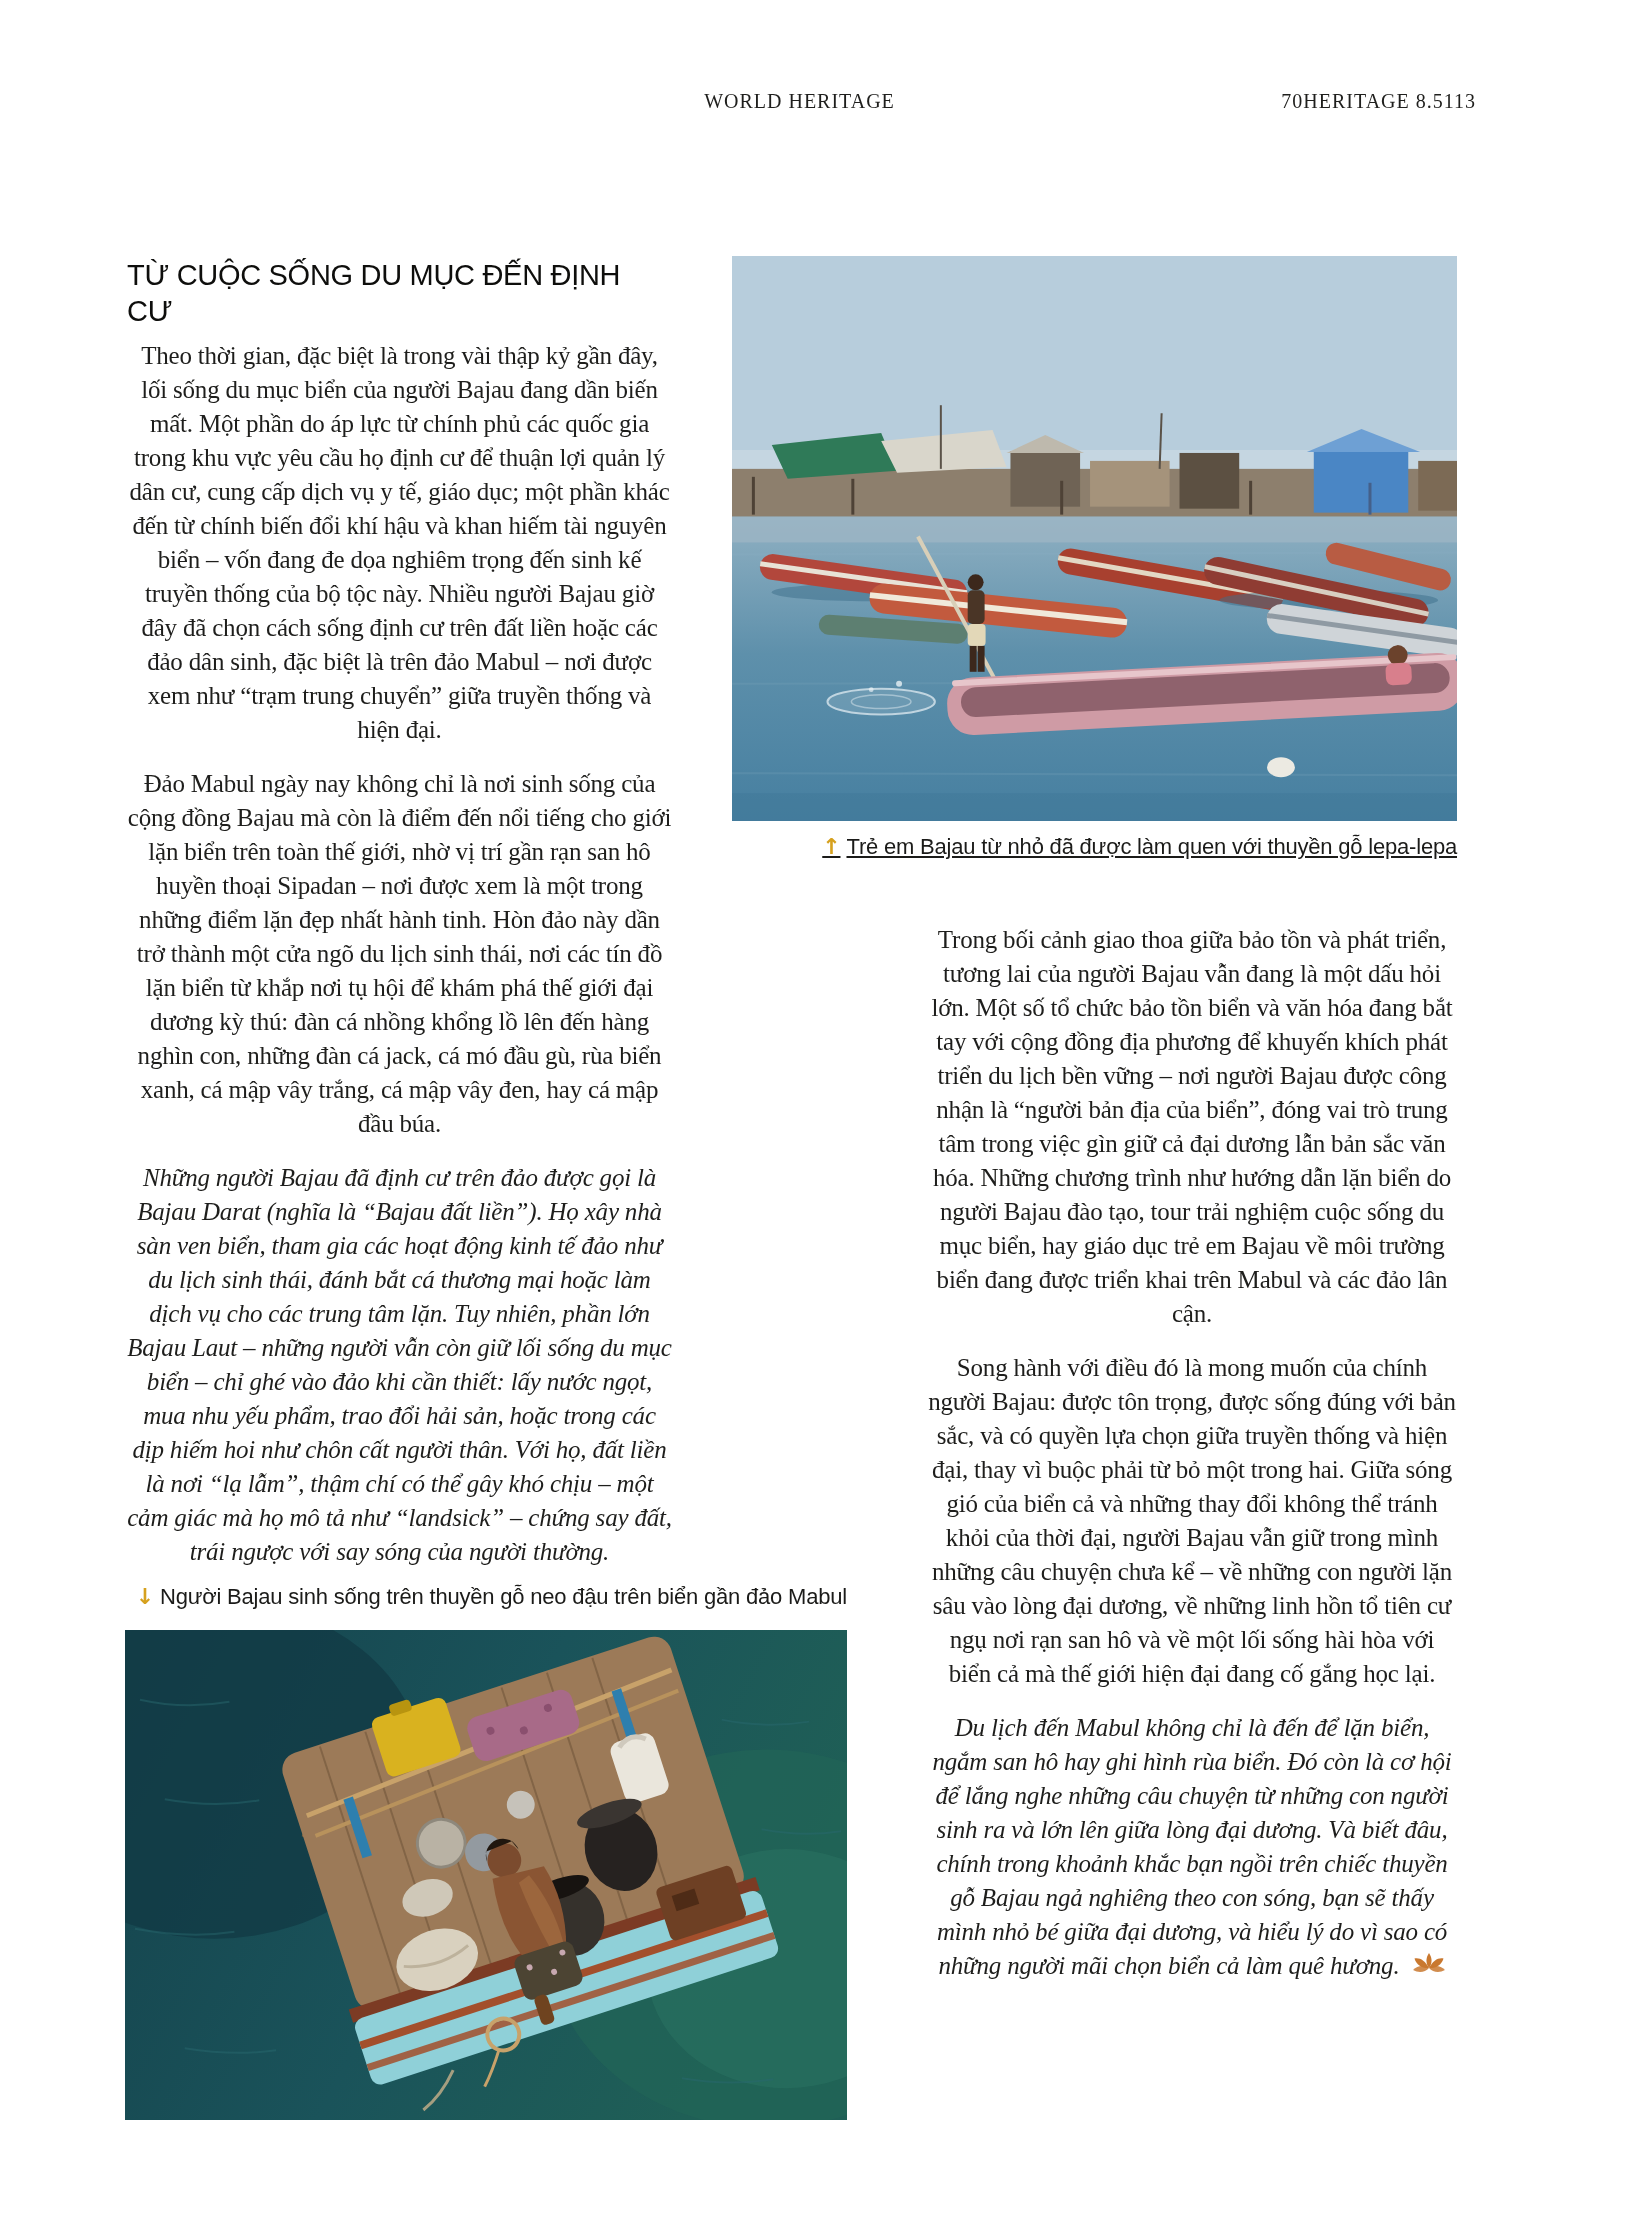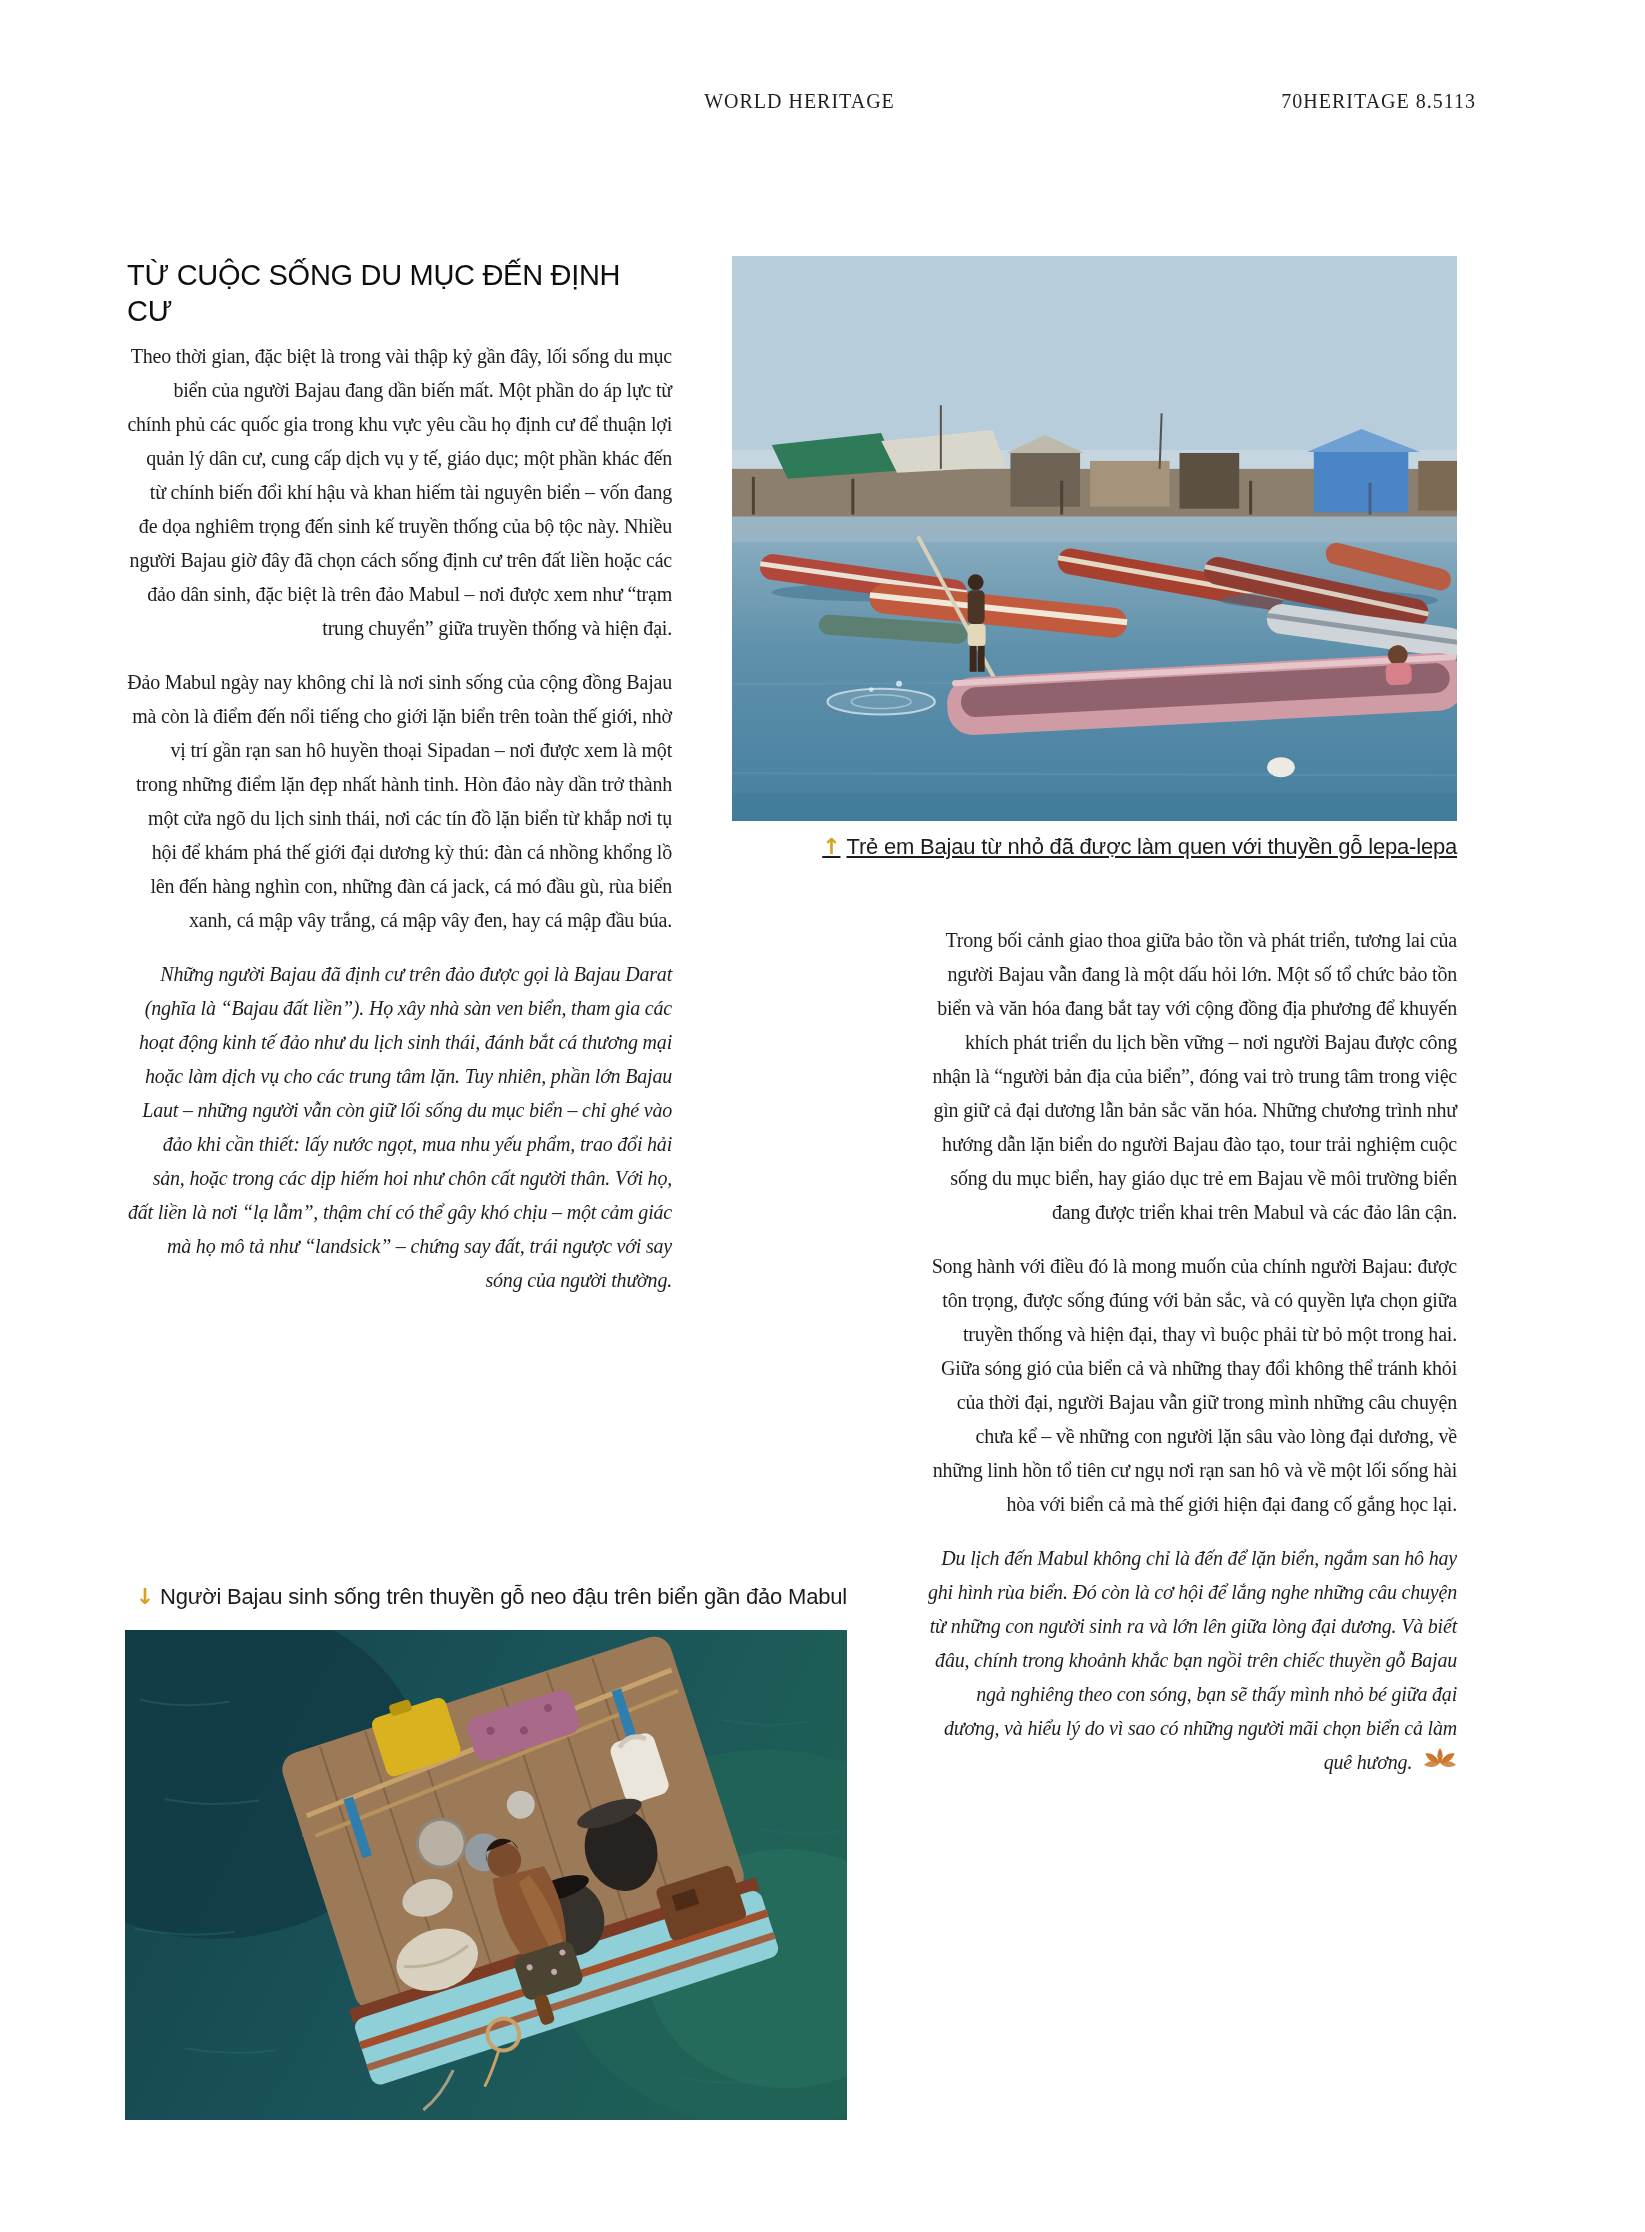--- a/index.html
+++ b/index.html
@@ -21,22 +21,22 @@
   .page-header .center{position:absolute;left:0;right:0;text-align:center;}
   
   .col{position:absolute;}
   .col h2{
     font-family:"Liberation Sans","DejaVu Sans",sans-serif;
     font-size:29px;line-height:36px;font-weight:400;
     letter-spacing:-0.3px;color:#0e0e0c;
     margin:0 0 10px 0;
   }
   .col p{
-    font-size:20px;line-height:34px;letter-spacing:-0.2px;
-    margin:0 0 20px 0;color:#1e1e1c;text-align:right;
+    font-size:25px;line-height:34px;letter-spacing:-0.2px;
+    margin:0 0 20px 0;color:#1e1e1c;text-align:center;
   }
   .col p:last-child{margin-bottom:0;font-style:italic;}
   .left-col{left:127px;top:257px;width:545px;}
   .right-col{left:927px;top:923px;width:530px;}
   
   .caption{
     font-family:"Liberation Sans","DejaVu Sans",sans-serif;
     font-size:22px;line-height:26px;color:#1b1b19;
     text-align:right;letter-spacing:-0.2px;
   }

